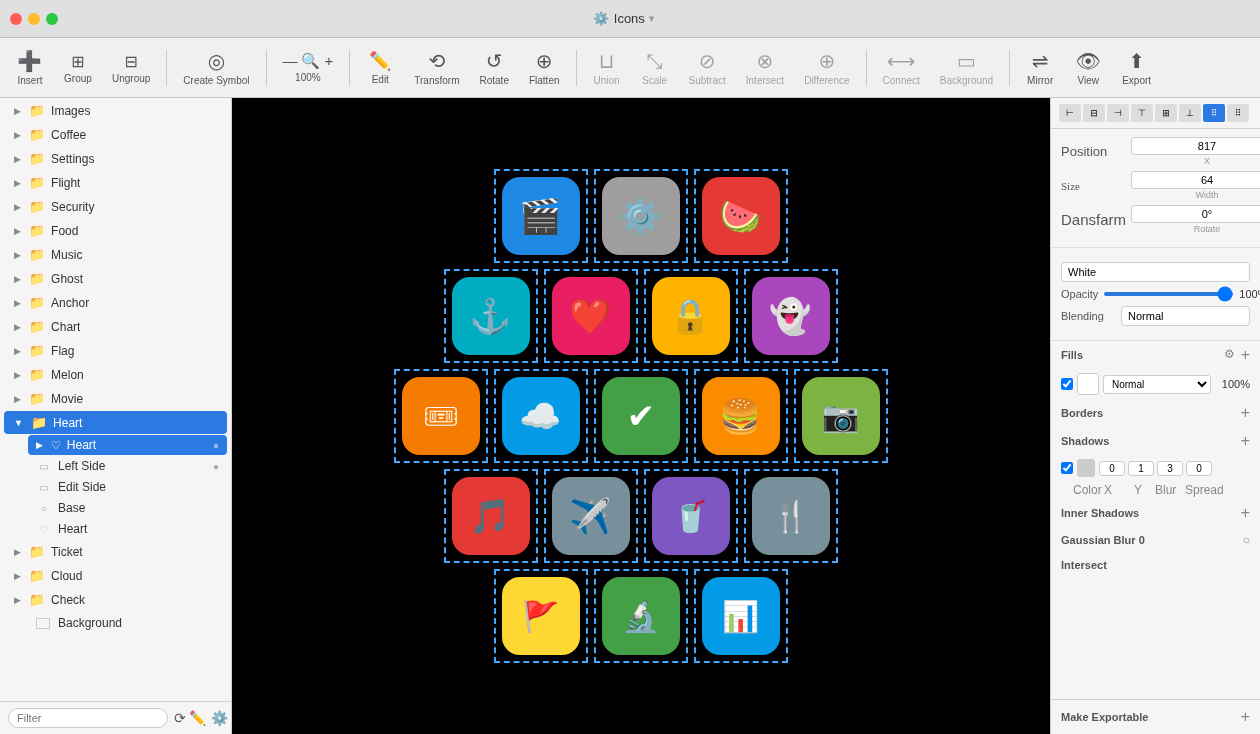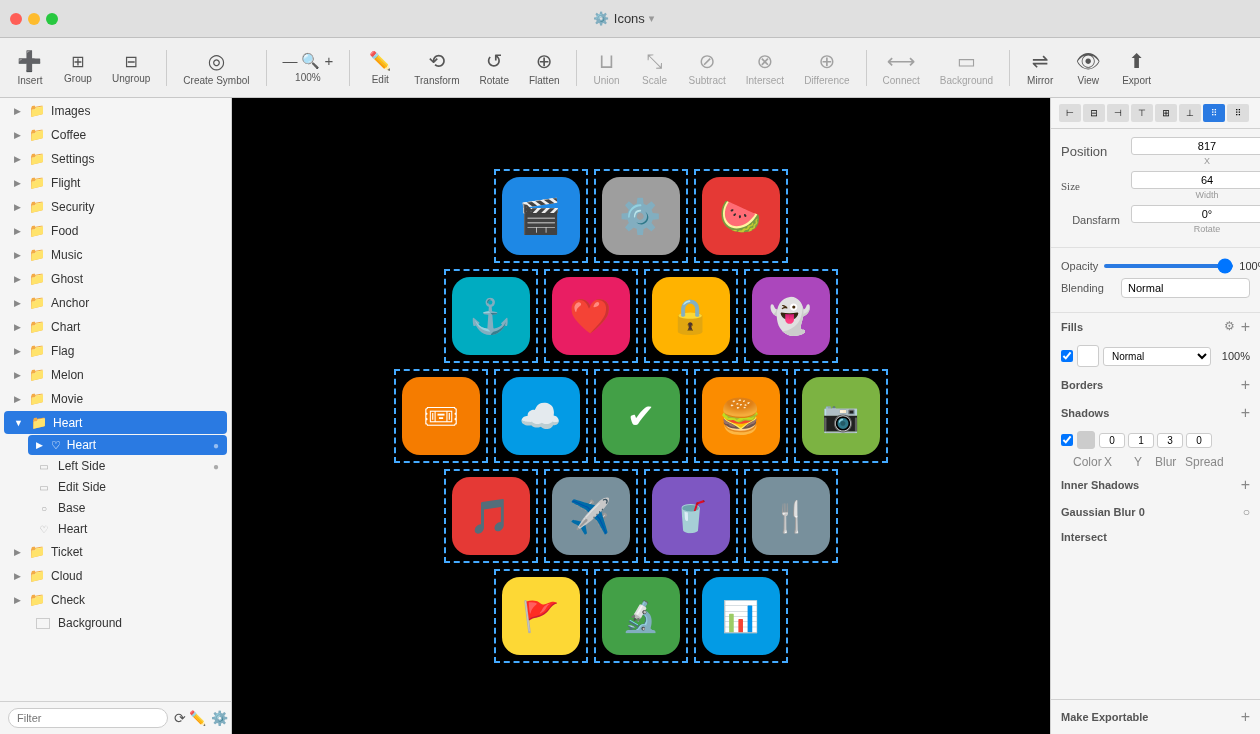--- a/index.html
+++ b/index.html
@@ -496,32 +496,37 @@
         <div class="panel-inputs">
           <div class="panel-input-group">
             <input class="panel-input" type="text" value="64" style="">
             <div class="panel-input-label">Width</div>
           </div>
 
         </div>
       </div>
 
       <div class="panel-row">
-        <span style="font-size:11px;color:#555;width:70px;flex-shrink:0;text-align:center;">Dansfarm</span>
+        <span style="font-size:15px;color:#555;width:70px;flex-shrink:0;">Dansfarm</span>
         <div class="panel-inputs">
           <div class="panel-input-group">
             <input class="panel-input" type="text" value="0°" style="">
             <div class="panel-input-label">Rotate</div>
           </div>
 
         </div>
       </div>
     </div>
 
     <div class="panel-section">
+      <div class="dropdown-row">
+        <select class="dropdown">
+          <option>White</option>
+        </select>
+      </div>
 
       <div class="opacity-row">
         <span style="font-size:11px;color:#555;width:50px;">Opacity</span>
         <input type="range" min="0" max="100" value="100" class="opacity-slider" style="flex: 1 1 0%; appearance: none; height: 4px; border-radius: 2px; background: linear-gradient(to right, rgb(42, 122, 226) 100%, rgb(221, 221, 221) 0px);">
         <span class="opacity-value">100%</span>
       </div>
 
       <div class="dropdown-row">
         <span style="font-size:11px;color:#555;width:60px;flex-shrink:0;">Blending</span>
         <select class="dropdown">

